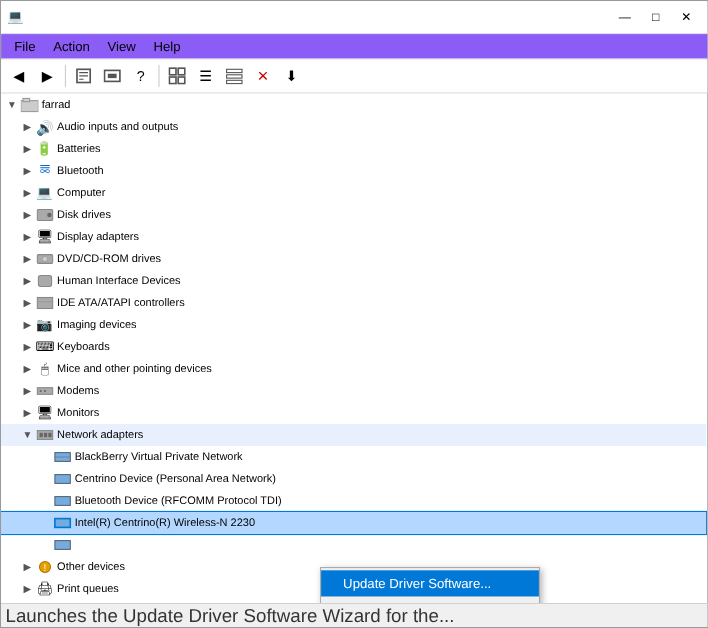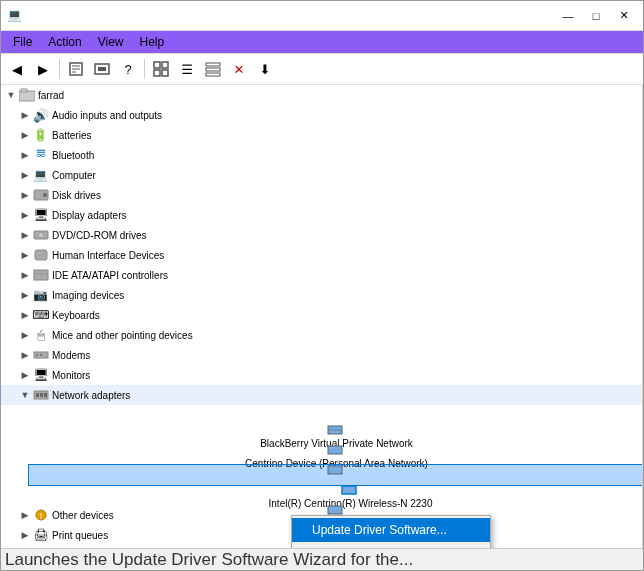--- a/index.html
+++ b/index.html
@@ -129,21 +129,21 @@
       width: 16px;
       height: 16px;
       margin-right: 3px;
       flex-shrink: 0;
       display: flex;
       align-items: center;
       justify-content: center;
     }
     .item-label { font-size: 10px; }
     .indent-1 { padding-left: 16px; }
-    .indent-2 { padding-left: 32px; flex-direction: column; }
+    .indent-2 { padding-left: 32px; }
     
     .icon-folder { color: #e8a000; font-size: 13px; }
     
     .context-menu {
       position: absolute;
       background: #f0f0f0;
       border: 1px solid #aaa;
       box-shadow: 2px 2px 6px rgba(0,0,0,0.3);
       z-index: 100;
       width: 200px;
@@ -391,23 +391,24 @@
         <span class="item-label">Centrino Device (Personal Area Network)</span>
       </div>
 
       <div class="tree-item indent-2">
         <span class="expand-btn" style="visibility:hidden;">▶</span>
         <span class="tree-icon">
           <svg width="16" height="14" viewBox="0 0 16 14">
               <rect x="1" y="3" width="14" height="8" fill="#7ad" stroke="#567" stroke-width="1"></rect>
             </svg>
         </span>
-      </div>
-
-      <div class="tree-item indent-2" style="background:#b3d7ff; outline: 1px solid #0078d7; margin-left: 28px;">
+        <span class="item-label">Bluetooth Device (RFCOMM Protocol TDI)</span>
+      </div>
+
+      <div class="tree-item indent-2" style="background:#b3d7ff; outline: 1px solid #0078d7;">
         <span class="expand-btn" style="visibility:hidden;">▶</span>
         <span class="tree-icon">
           <svg width="16" height="14" viewBox="0 0 16 14">
               <rect x="1" y="3" width="14" height="8" fill="#7ad" stroke="#0078d7" stroke-width="1.5"></rect>
             </svg>
         </span>
         <span class="item-label">Intel(R) Centrino(R) Wireless-N 2230</span>
       </div>
 
       <div class="tree-item indent-2">

